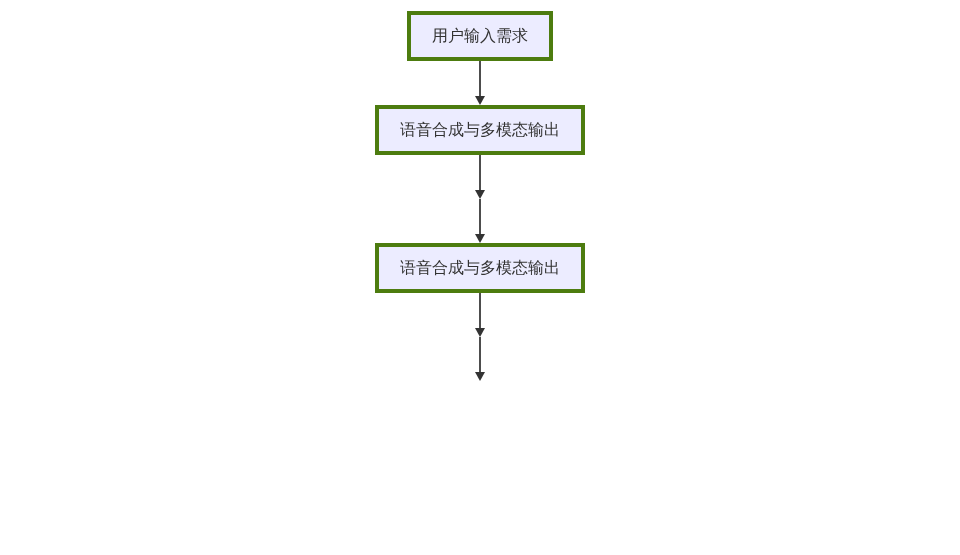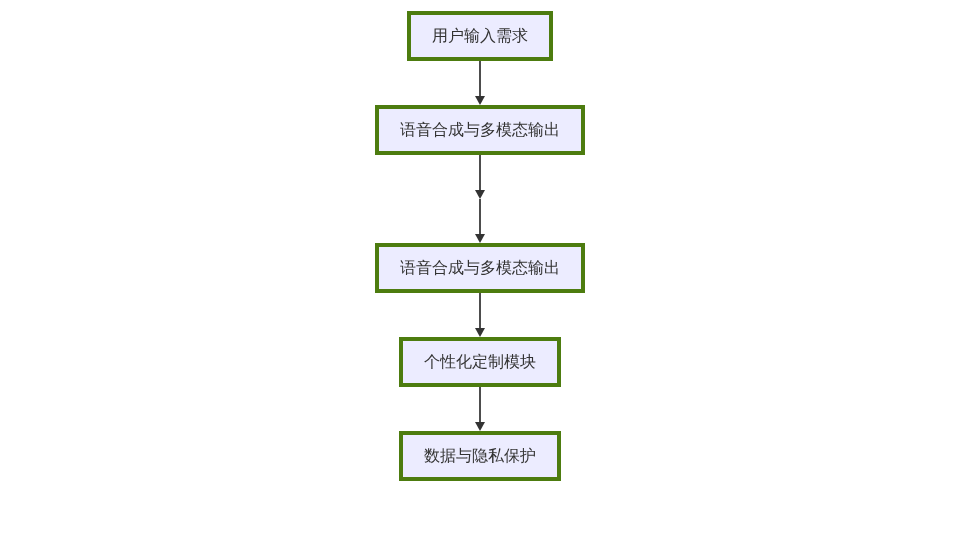--- a/index.html
+++ b/index.html
@@ -98,27 +98,21 @@
 
     <div class="node">
       <span>语音合成与多模态输出</span>
     </div>
 
     <div class="arrow">
       <div class="arrow-line"></div>
       <div class="arrow-head"></div>
     </div>
 
-    <div class="node">
-      <span>个性化定制模块</span>
-    </div>
 
     <div class="arrow">
       <div class="arrow-line"></div>
       <div class="arrow-head"></div>
     </div>
 
-    <div class="node">
-      <span>数据与隐私保护</span>
-    </div>
 
   </div>
 </div>
 
 </body></html>

